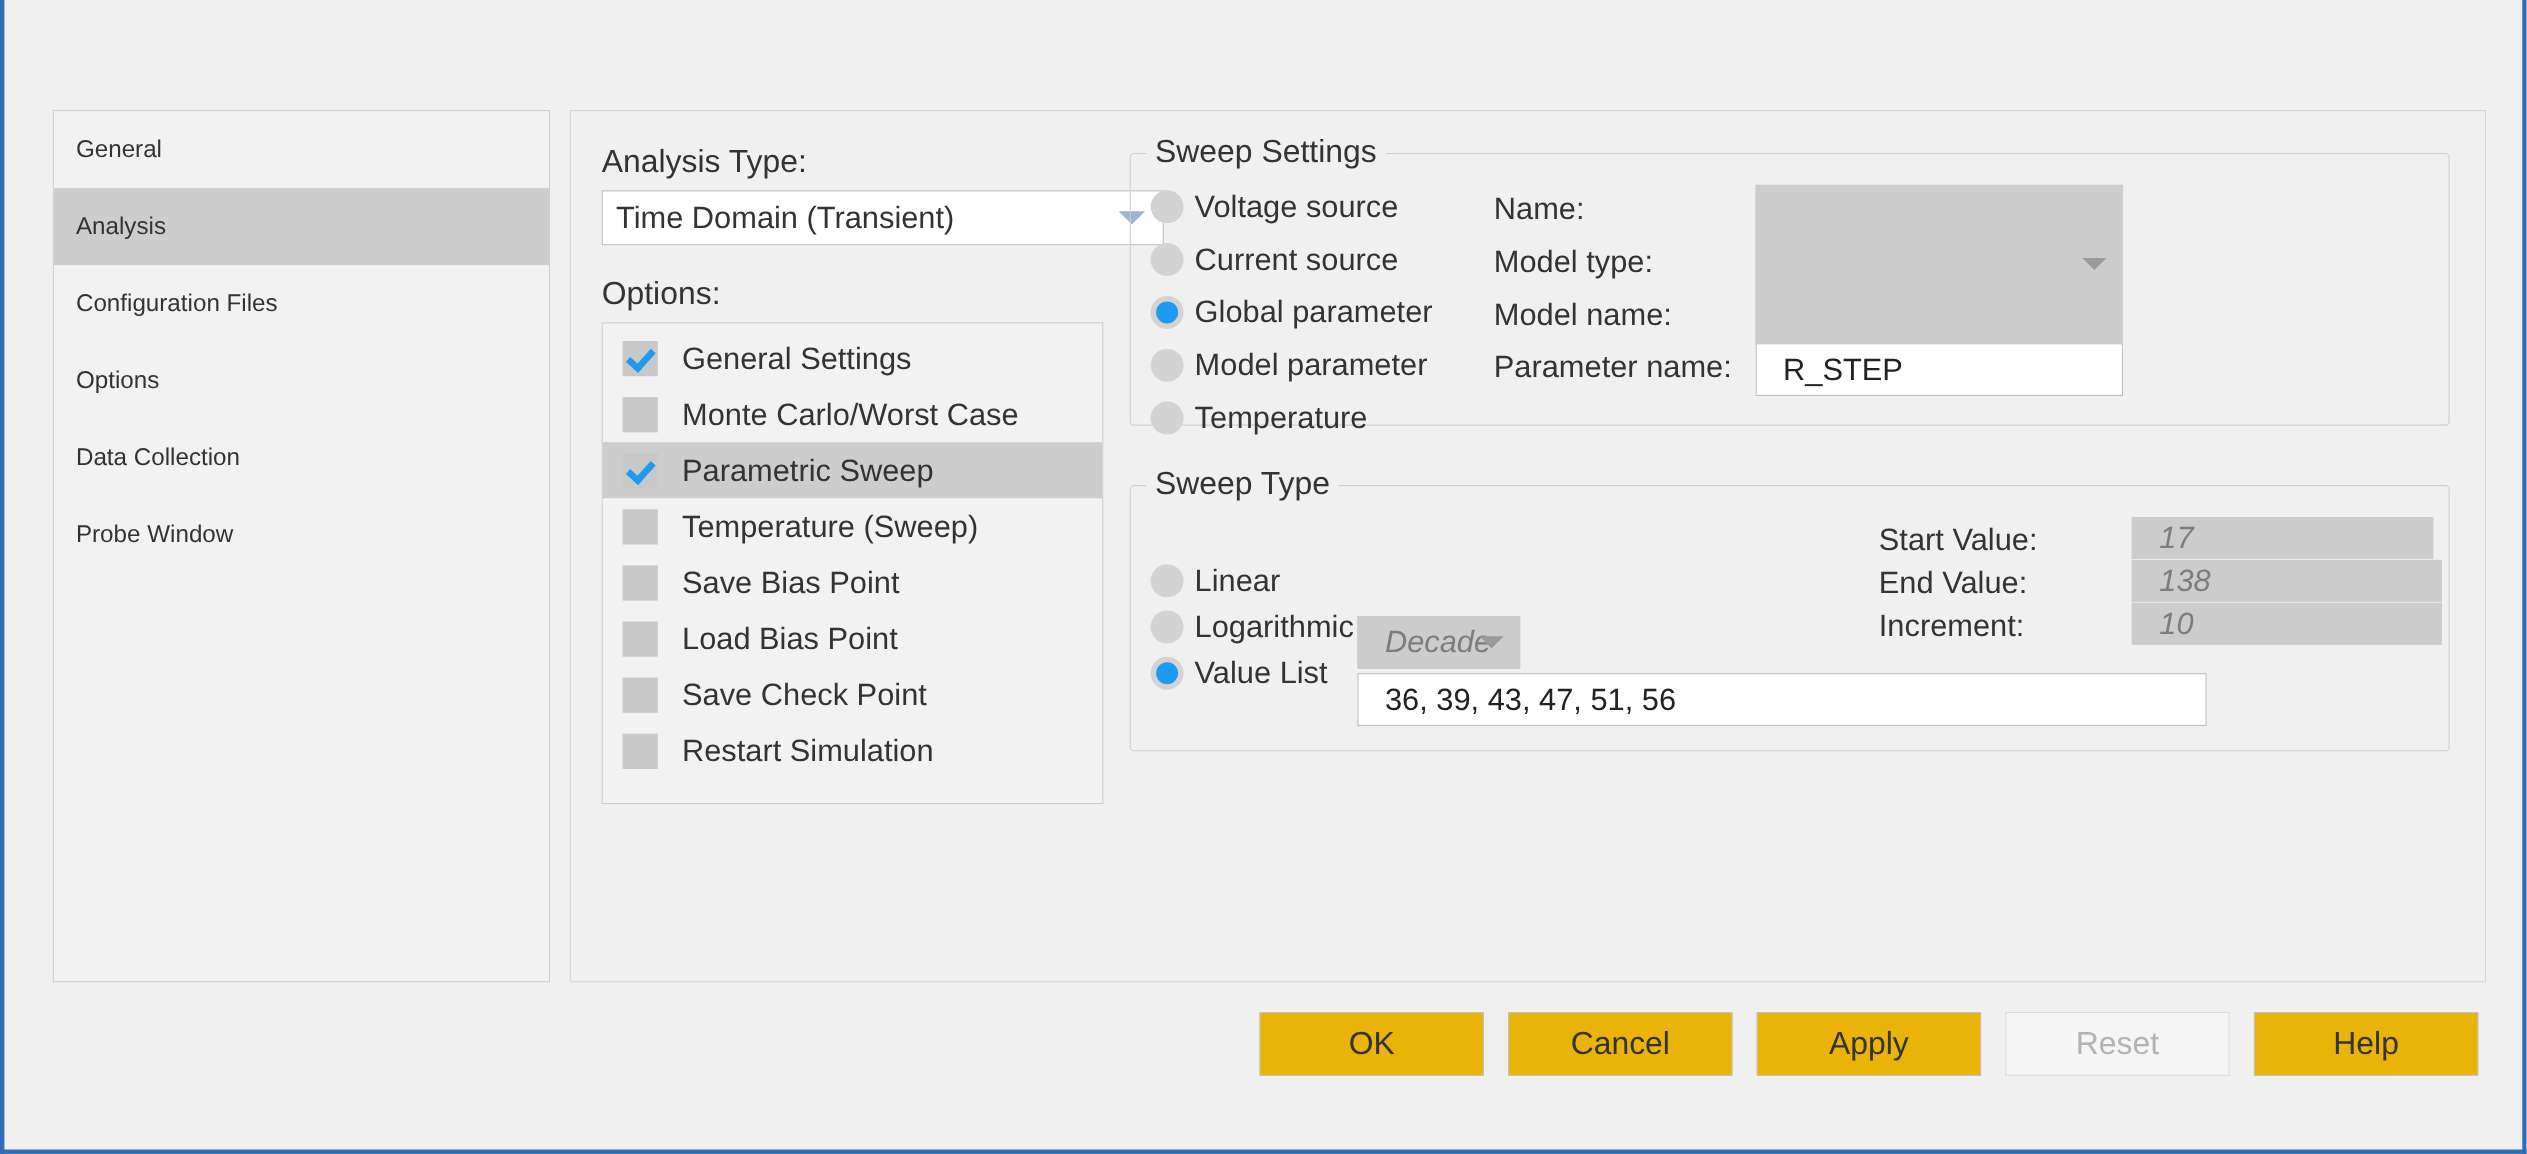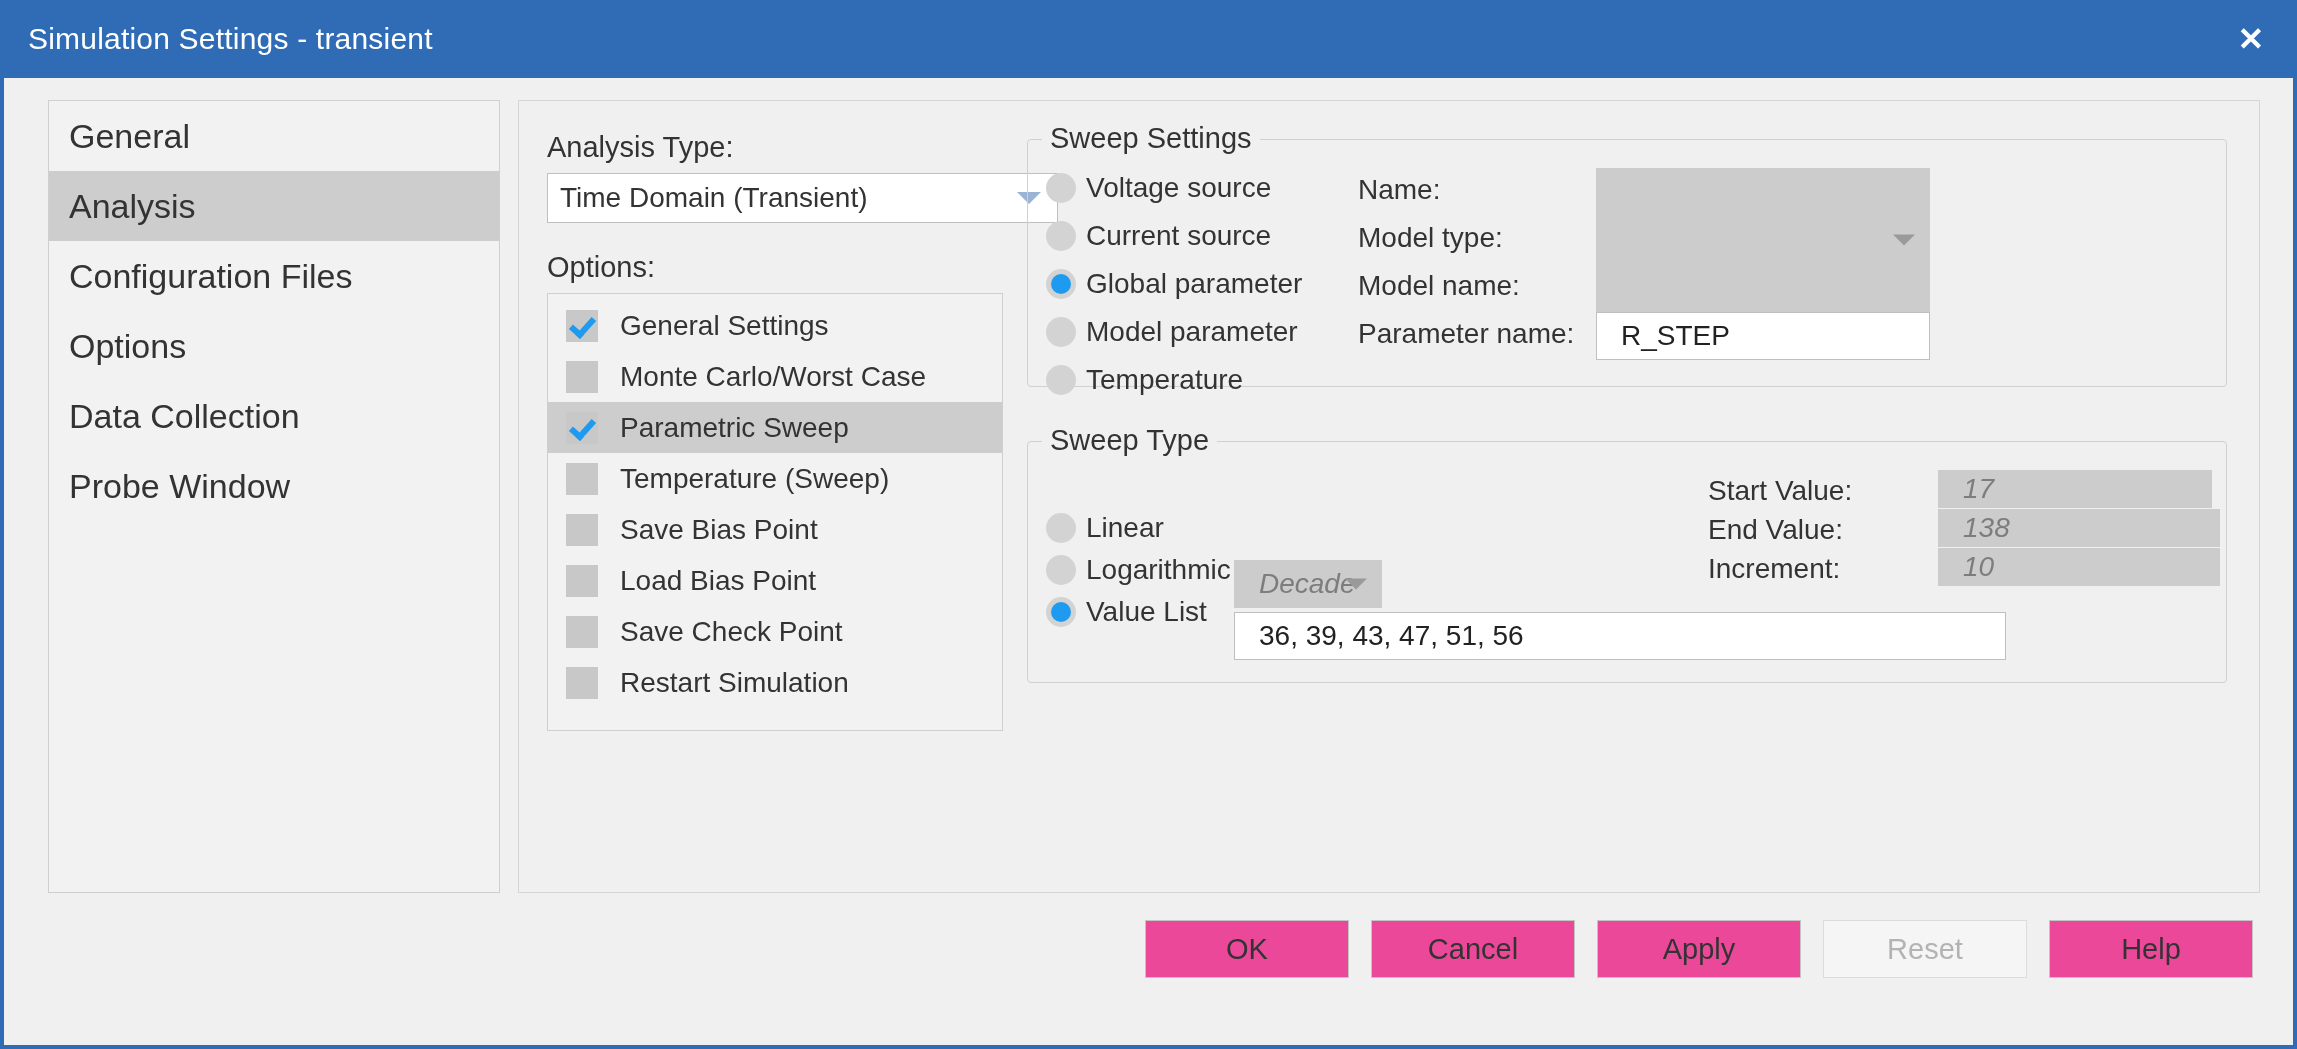--- a/index.html
+++ b/index.html
@@ -66,21 +66,21 @@
     height: 793px;
     background: #f2f2f2;
     border: 1px solid #cfcfcf;
     box-sizing: border-box;
   }
   .side-item {
     height: 70px;
     display: flex;
     align-items: center;
     padding-left: 20px;
-    font-size: 34px;
+    font-size: 22px;
     color: #333333;
     box-sizing: border-box;
     cursor: default;
   }
   .side-item.selected {
     background: #cdcdcd;
   }
 
   
   #content-panel {
@@ -279,21 +279,21 @@
     width: 2289px;
     display: flex;
     justify-content: flex-end;
     padding-right: 40px;
     box-sizing: border-box;
     gap: 22px;
   }
   .dlg-btn {
     width: 204px;
     height: 58px;
-    background: #ec4899;
+    background: #eab308;
     border: 1px solid #c4c4c4;
     font-size: 29px;
     color: #333333;
     display: flex;
     align-items: center;
     justify-content: center;
     cursor: pointer;
     box-sizing: border-box;
   }
   .dlg-btn.disabled {
@@ -301,24 +301,20 @@
     background: #f5f5f5;
     border-color: #dcdcdc;
     cursor: default;
   }
 </style>
 </head>
 <body>
 
 <div id="dialog">
 
-  <div id="titlebar">
-    <div id="titlebar-text">Simulation Settings - transient</div>
-    <div id="close-btn">✕</div>
-  </div>
 
   <div id="sidebar">
       <div class="side-item">
         <span>General</span>
       </div>
       <div class="side-item selected">
         <span>Analysis</span>
       </div>
       <div class="side-item">
         <span>Configuration Files</span>

